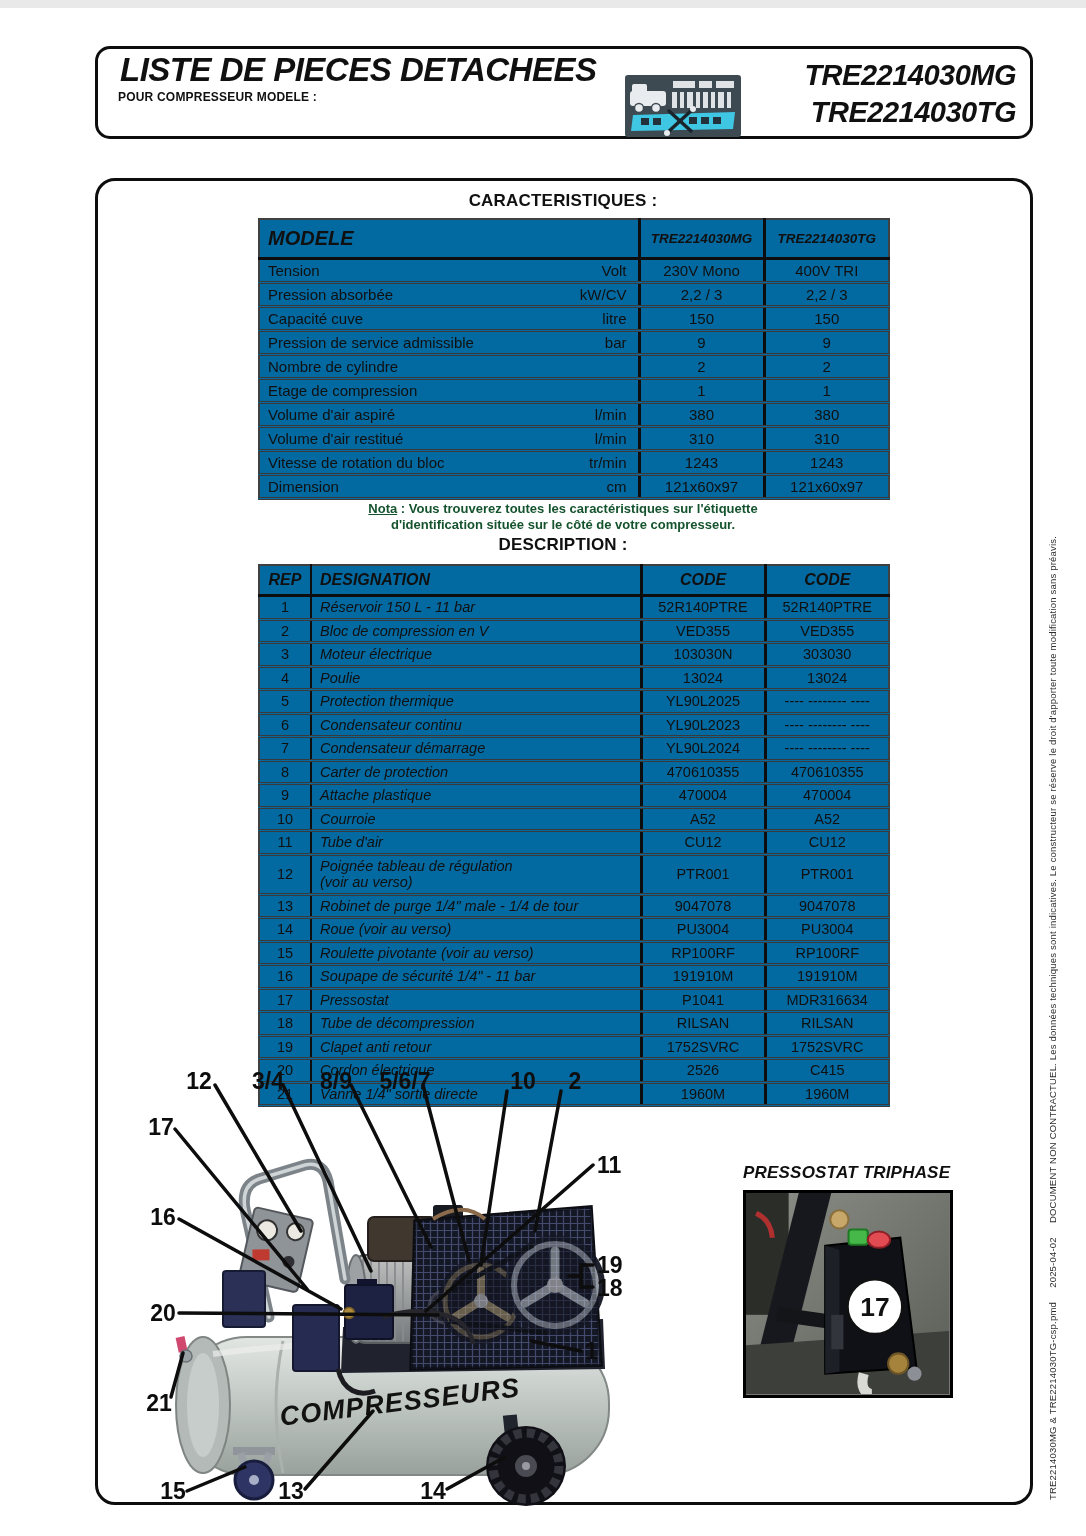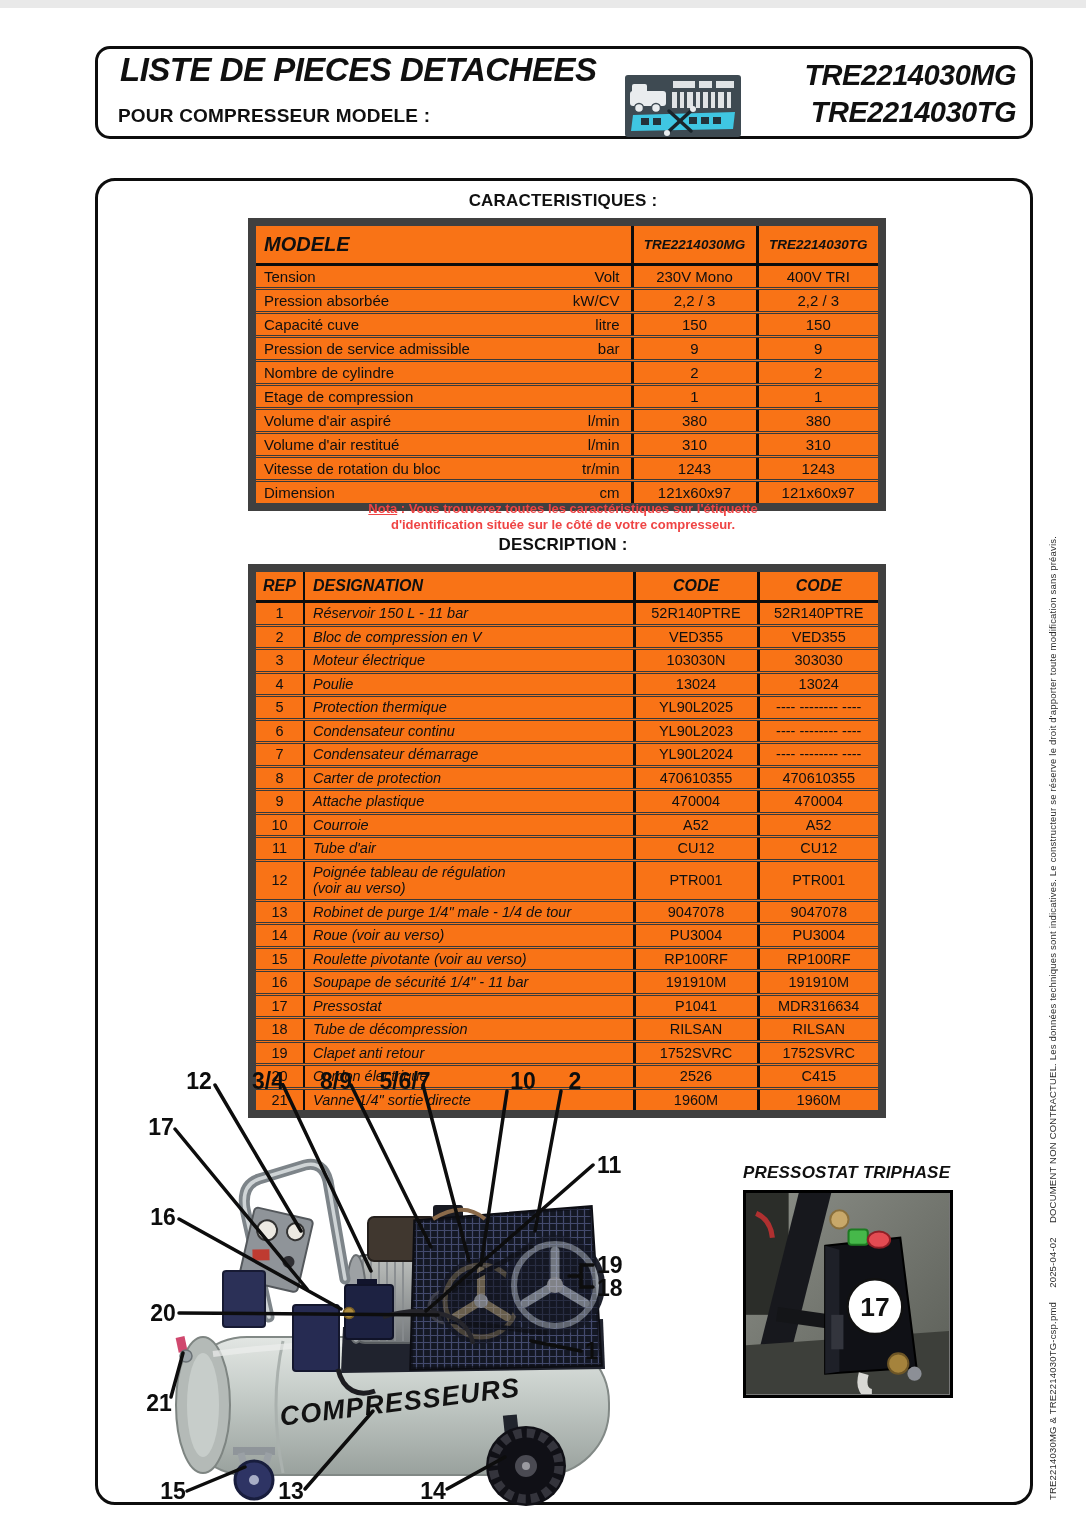--- a/index.html
+++ b/index.html
@@ -13,45 +13,45 @@
   .header-box {
     position:absolute; left:95px; top:38px; width:938px; height:93px;
     border:3.5px solid #0d0d0d; border-radius:15px; background:#fff;
   }
   .doc-title {
     position:absolute; left:22px; top:2px;
     font-style:italic; font-weight:700; font-size:33px; letter-spacing:-0.5px;
     white-space:nowrap;
   }
   .doc-subtitle {
-    position:absolute; left:20px; top:56px;
-    font-weight:700; font-size:19px; letter-spacing:0.2px; white-space:nowrap;
+    position:absolute; left:20px; top:41px;
+    font-weight:700; font-size:12px; letter-spacing:0.2px; white-space:nowrap;
   }
   .logo-wrap { position:absolute; left:527px; top:26px; width:116px; height:62px; }
   .models {
     position:absolute; right:14px; top:8px; text-align:right;
     font-style:italic; font-weight:700; font-size:29px; line-height:37px;
     letter-spacing:-0.5px;
   }
   
   .main-box {
     position:absolute; left:95px; top:170px; width:938px; height:1327px;
     border:3.5px solid #0d0d0d; border-radius:20px; background:#fff;
   }
   .sec-title {
     position:absolute; left:150px; width:630px; text-align:center;
     font-weight:700; font-size:17px; letter-spacing:0.2px;
   }
   .sec-title.carac { top:10px; }
   .sec-title.descr { top:354px; }
   
   table.tbl {
-    position:absolute; left:150px; width:630px;
+    position:absolute; left:160px; width:630px;
     border-collapse:collapse; table-layout:fixed;
-    border:8px solid #404040; background:#f97316;
+    border:2px solid #404040; background:#0369a1;
   }
   .char-tbl { top:37px; }
   .desc-tbl { top:383px; }
   .tbl th, .tbl td { border-bottom:3px double #3a3a3a; padding:2px 4px; overflow:hidden; }
   .tbl thead th { border-bottom:3px solid #0d0d0d; }
   .char-tbl td { font-size:15px; line-height:17px; }
   .char-tbl .th-modele {
     text-align:left; font-style:italic; font-weight:700; font-size:20px;
     padding:7px 4px 7px 8px; border-right:3px solid #0d0d0d;
   }
@@ -69,21 +69,21 @@
   .desc-tbl .th-code1 { text-align:center; border-right:3px solid #0d0d0d; }
   .desc-tbl .th-code2 { text-align:center; }
   .desc-tbl td { font-size:14.5px; line-height:16.5px; }
   .desc-tbl .c-rep { text-align:center; border-right:2.5px solid #0d0d0d; }
   .desc-tbl .c-designation { text-align:left; padding-left:8px; border-right:3px solid #0d0d0d; white-space:pre-line;font-style:italic; }
   .desc-tbl .c-code1 { text-align:center; border-right:3px solid #0d0d0d; }
   .desc-tbl .c-code2 { text-align:center; }
   
   .nota {
     position:absolute; left:150px; top:320px; width:630px; text-align:center;
-    font-size:13px; line-height:16px; font-weight:700; color:#ef4444;
+    font-size:13px; line-height:16px; font-weight:700; color:#14532d;
   }
   .nota .u { text-decoration:underline; }
   
   .diagram { position:absolute; left:35px; top:878px; width:560px; height:450px; }
   
   .inset { position:absolute; left:645px; top:982px; width:212px; }
   .inset-title {
     width:212px; font-style:italic; font-weight:700; font-size:17px;
     letter-spacing:0.2px; white-space:nowrap;
   }

